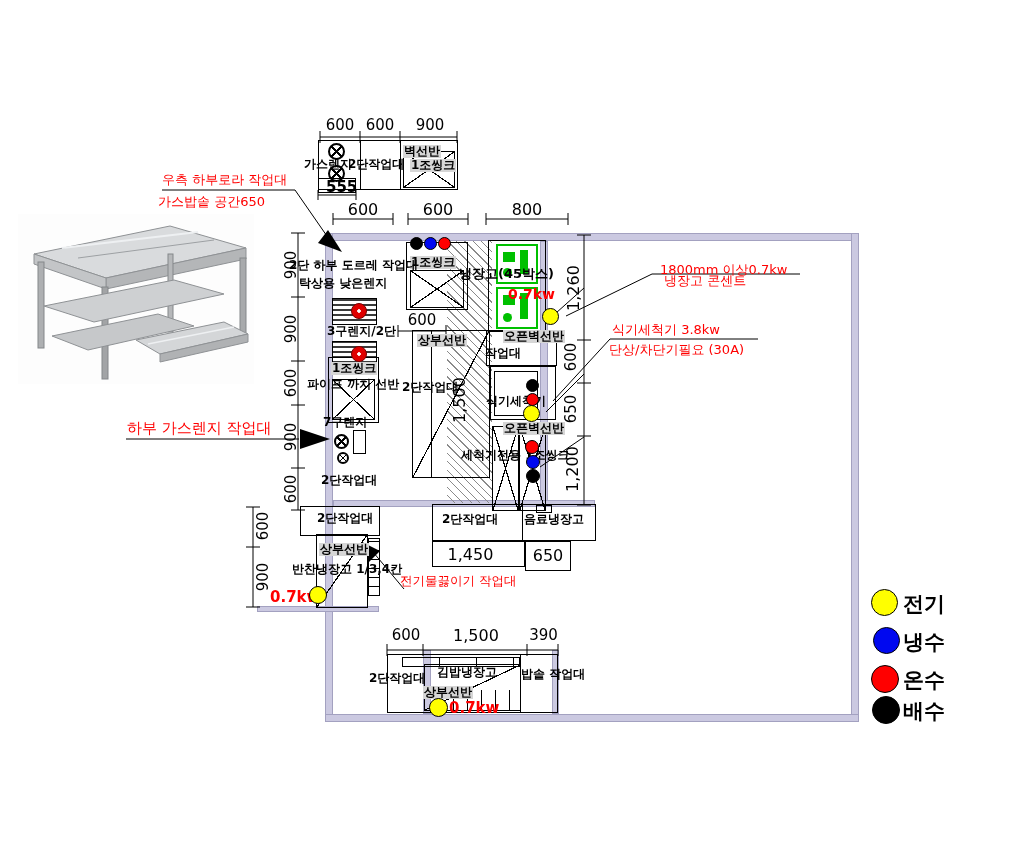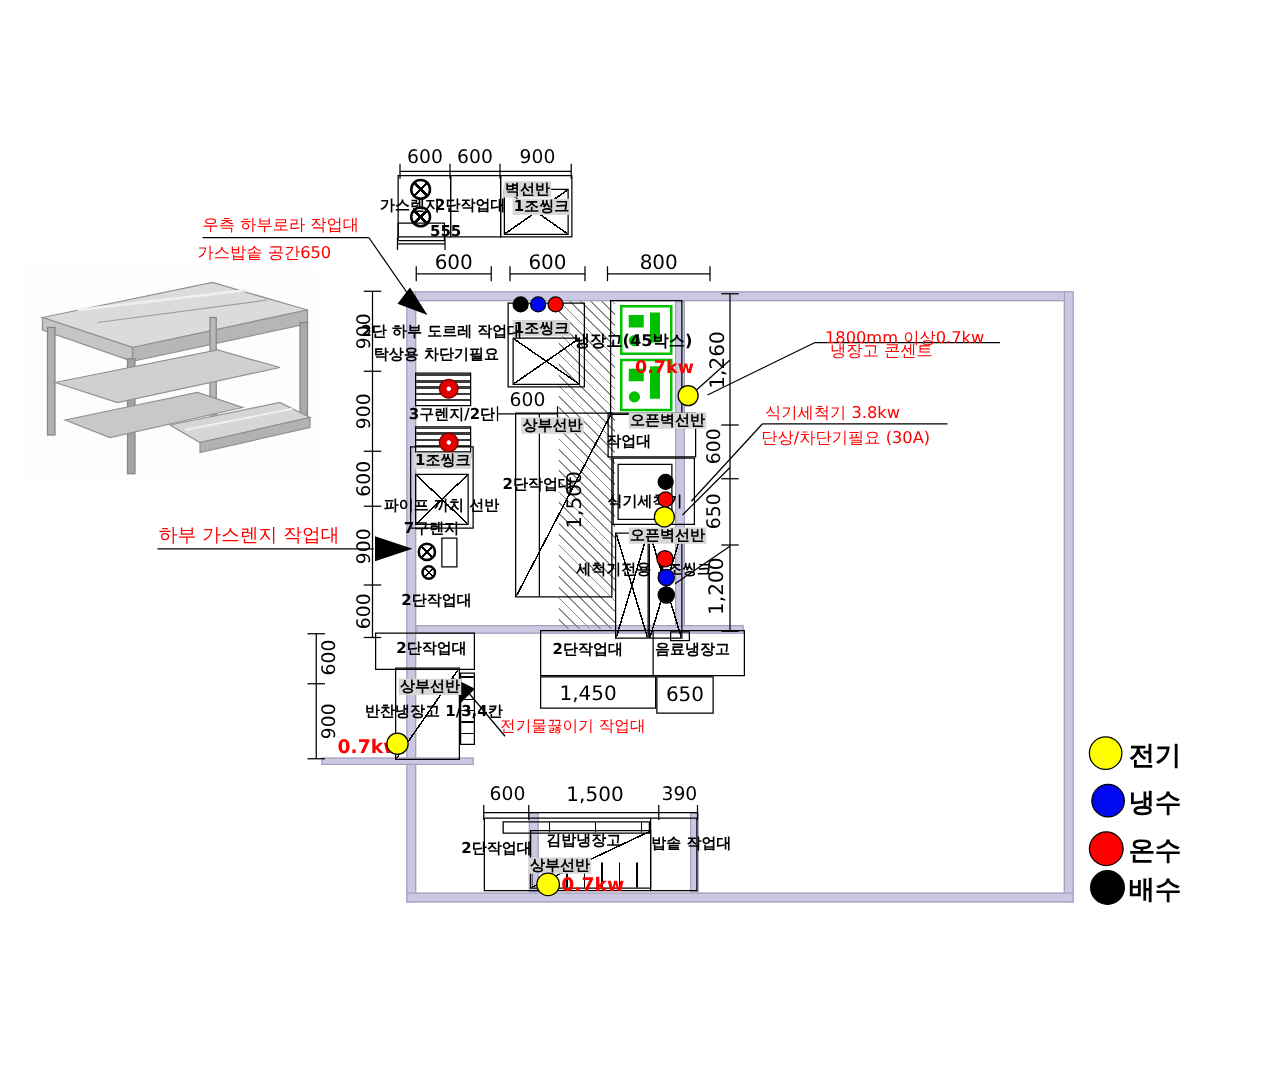--- a/index.html
+++ b/index.html
@@ -73,21 +73,21 @@
   <div class="box" style="left:360px;top:140px;width:41px;height:50px"></div>
   <div class="box" style="left:400px;top:140px;width:58px;height:50px"></div>
   <div class="burner" style="left:328px;top:143px;width:17px;height:17px"></div>
   <div class="burner" style="left:328px;top:165px;width:17px;height:17px"></div>
   <div class="xbox" style="left:403px;top:151px;width:52px;height:37px"></div>
   <div class="lbl" style="left:304px;top:158px">가스렌지</div>
   <div class="lbl" style="left:348px;top:158px">2단작업대</div>
   <div class="lbl hl" style="left:403px;top:145px">벽선반</div>
   <div class="lbl hl" style="left:410px;top:159px">1조씽크</div>
   <div class="box" style="left:318px;top:178px;width:38px;height:15px"></div>
-  <div class="lbl" style="left:344px;top:179px;font-size:12px">555</div>
+  <div class="lbl" style="left:326px;top:179px;font-size:15px">555</div>
 
   <div class="ann" style="left:162px;top:171px">우측 하부로라 작업대</div>
   <div class="ann" style="left:158px;top:193px">가스밥솥 공간650</div>
 
   <div class="dim" style="left:333px;top:200px;width:60px;font-size:16px">600</div>
   <div class="dim" style="left:408px;top:200px;width:60px;font-size:16px">600</div>
   <div class="dim" style="left:486px;top:200px;width:82px;font-size:16px">800</div>
 
   <div class="box" style="left:406px;top:242px;width:62px;height:68px"></div>
   <div class="dot c-drain" style="left:410px;top:237px;width:13px;height:13px"></div>
@@ -109,30 +109,30 @@
   </div>
   <div class="lbl" style="left:459px;top:267px;font-size:13px">냉장고(45박스)</div>
   <div class="kw" style="left:508px;top:286px">0.7kw</div>
   <div class="dot c-elec" style="left:542px;top:308px;width:17px;height:17px"></div>
   <div class="vdim" style="left:542px;top:280px;font-size:16px">1,260</div>
 
   <div class="ann" style="left:664px;top:272px">냉장고 콘센트</div>
   <div class="ann" style="left:660px;top:261px">1800mm 이상0.7kw</div>
 
   <div class="lbl" style="left:289px;top:259px">2단 하부 도르레 작업대</div>
-  <div class="lbl" style="left:299px;top:277px">탁상용 차단기필요</div>
+  <div class="lbl" style="left:299px;top:277px">탁상용 낮은렌지</div>
   <div class="striped" style="left:332px;top:298px;width:45px;height:27px"></div>
   <div class="swirl" style="left:351px;top:303px;width:14px;height:14px"></div>
   <div class="lbl" style="left:327px;top:325px">3구렌지/2단</div>
   <div class="striped" style="left:332px;top:341px;width:45px;height:26px"></div>
   <div class="swirl" style="left:351px;top:346px;width:14px;height:14px"></div>
   <div class="box" style="left:328px;top:357px;width:51px;height:66px"></div>
   <div class="lbl hl" style="left:331px;top:362px">1조씽크</div>
   <div class="xbox" style="left:332px;top:379px;width:43px;height:41px"></div>
-  <div class="lbl" style="left:307px;top:398px">파이프 까치 선반</div>
+  <div class="lbl" style="left:307px;top:378px">파이프 까치 선반</div>
   <div class="lbl" style="left:323px;top:416px">7구렌지</div>
   <div class="burner" style="left:334px;top:434px;width:15px;height:15px"></div>
   <div class="box" style="left:353px;top:430px;width:13px;height:24px"></div>
   <div class="burner" style="left:337px;top:452px;width:12px;height:12px"></div>
   <div class="lbl" style="left:321px;top:474px">2단작업대</div>
 
   <div class="vdim" style="left:259px;top:257px">900</div>
   <div class="vdim" style="left:259px;top:321px">900</div>
   <div class="vdim" style="left:259px;top:375px">600</div>
   <div class="vdim" style="left:259px;top:429px">900</div>

